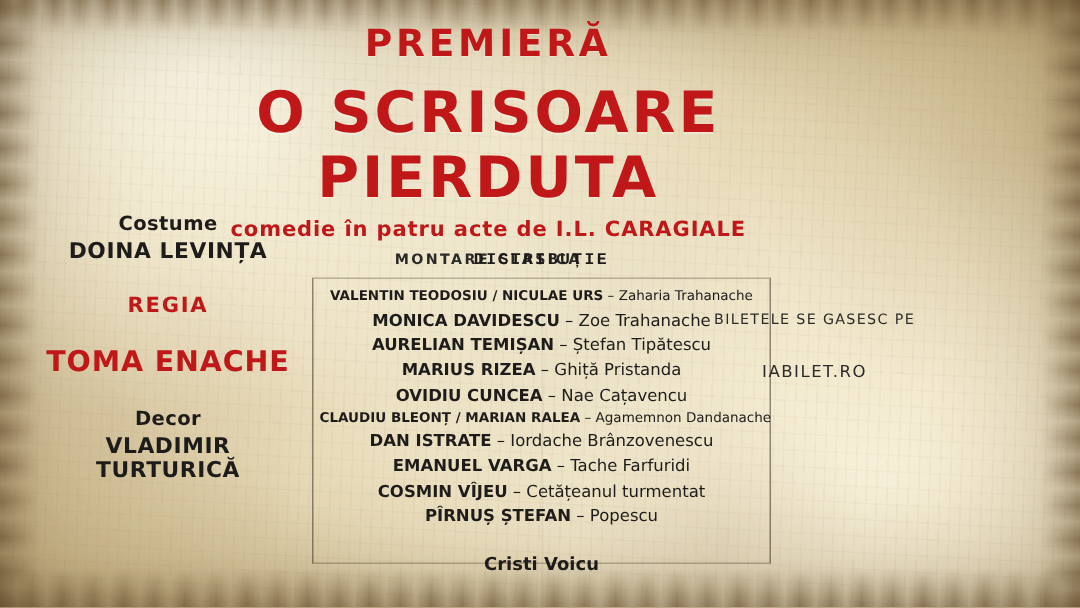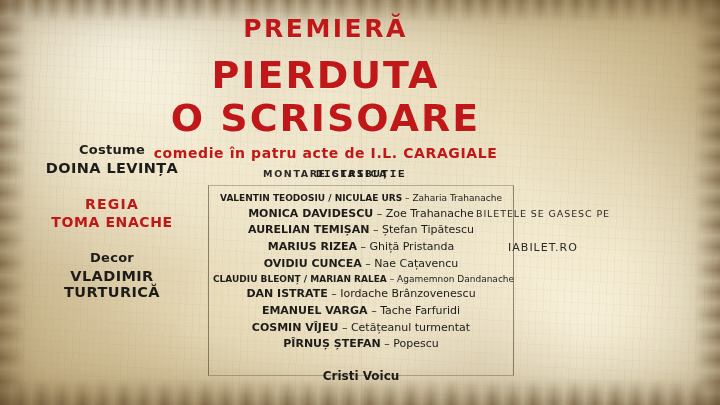--- a/index.html
+++ b/index.html
@@ -174,21 +174,21 @@
   .credit-name {
     margin-top: 3px;
     font-size: 14.5px;
     font-weight: bold;
     color: #1d1c1a;
     letter-spacing: .4px;
     font-family: "DejaVu Sans", sans-serif;
   }
   .credit-role.red, .credit-name.red { color: #c01718; }
   .credit-role.big { font-size: 14px; letter-spacing: 1.2px; }
-  .credit-name.big { font-size: 14px; letter-spacing: .6px; margin-top: 2px; }
+  .credit-name.big { font-size: 19px; letter-spacing: .6px; margin-top: 18px; }
 
   
   .dist {
     position: absolute;
     left: 208px;
     top: 168px;
     width: 306px;
     text-align: center;
   }
   .dist-title {
@@ -271,22 +271,22 @@
   <div class="edge-top"></div>
   <div class="edge-bottom"></div>
   <div class="edge-left"></div>
   <div class="edge-right"></div>
 
   <div class="content">
 
     <div class="headline">
       <div class="premiera">PREMIERĂ</div>
       <div class="title">
+        <div>O SCRISOARE</div>
         <div>PIERDUTA</div>
-        <div>O SCRISOARE</div>
       </div>
       <div class="subtitle">comedie în patru acte de I.L. CARAGIALE</div>
       <div class="staging">MONTARE CLASICA</div>
     </div>
 
     <div class="left-col">
       <div class="credit-block">
         <div class="credit-role">Costume</div>
         <div class="credit-name">DOINA LEVINȚA</div>
       </div>

